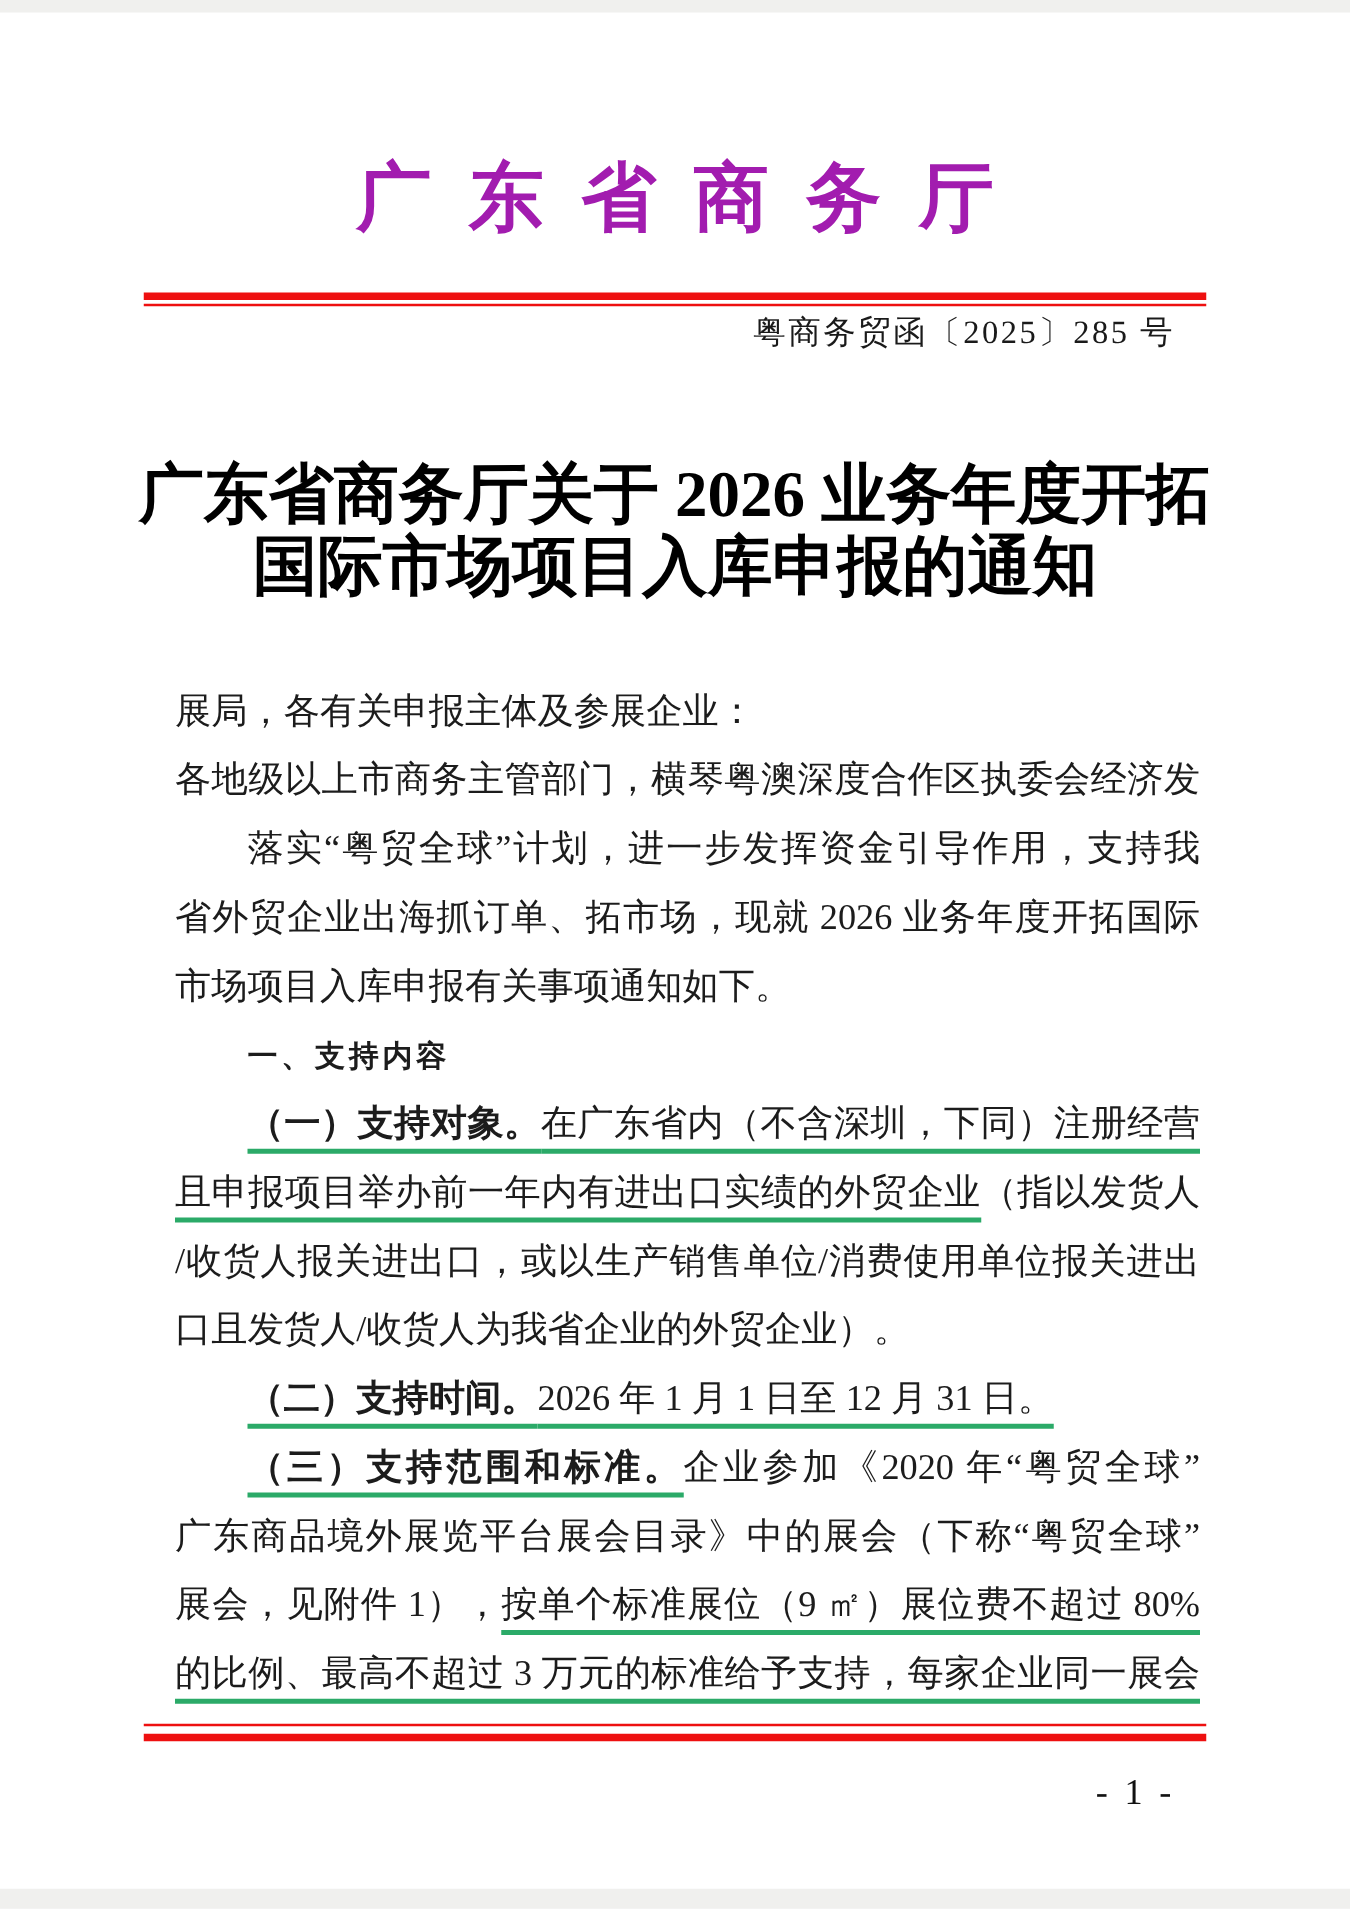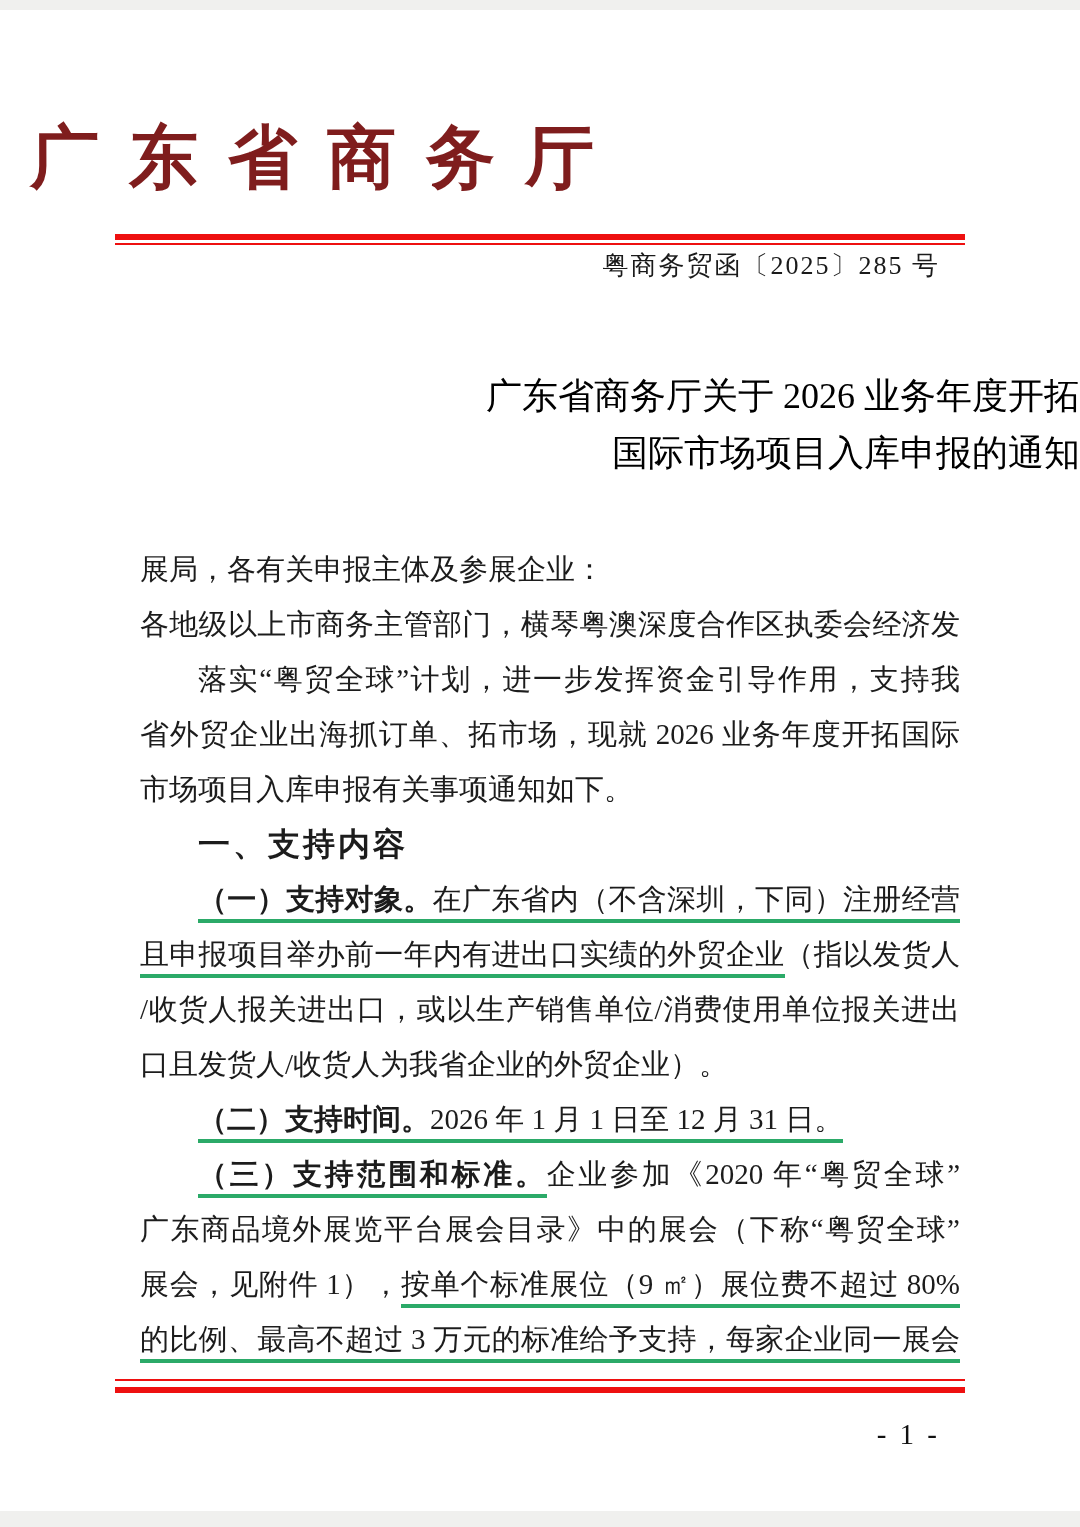--- a/index.html
+++ b/index.html
@@ -9,44 +9,45 @@
     font-family:"Liberation Serif", serif;
     position:relative;
     overflow:hidden;
   }
   .edge-strip{position:absolute;left:0;width:1080px;background:#f0f0ee;}
   .edge-top{top:0;height:10px;}
   .edge-bottom{bottom:0;height:16px;}
 
   .agency{
     position:absolute;top:108px;left:0;right:0;
-    font-size:69px;line-height:100px;
+    text-align:center;
+    font-size:60px;line-height:100px;
     font-weight:bold;
     letter-spacing:30px;text-indent:30px;
-    color:#7f1d1d;
+    color:#a21caf;
     white-space:nowrap;
   }
   .sep{position:absolute;left:115px;width:850px;background:#ee1010;}
   .sep-top-thick{top:234px;height:6px;}
   .sep-top-thin{top:243px;height:2px;}
   .sep-bot-thin{top:1379px;height:2px;}
   .sep-bot-thick{top:1387px;height:6px;}
 
   .docnum{
     position:absolute;top:250px;right:140px;
     font-size:26px;line-height:32px;
     color:#1a1a1a;
     letter-spacing:2px;
   }
 
   .title{
     position:absolute;top:368px;left:0;right:0;
-    text-align:right;
-    font-weight:normal;
-    font-size:36px;line-height:57px;
+    text-align:center;
+    font-weight:bold;
+    font-size:52px;line-height:57px;
     color:#000;
   }
 
   .body-block{
     position:absolute;top:542px;left:140px;width:820px;
     font-size:29px;
     color:#1c1c1c;
   }
   .line{
     height:55px;line-height:55px;
@@ -60,21 +61,21 @@
   }
   .line.indent{text-indent:58px;}
   .u{
     border-bottom:4px solid #2baa68;
     padding-bottom:4px;
   }
   .kai{font-weight:600;}
   .hei{
     font-family:"Liberation Sans", sans-serif;
     font-weight:bold;
-    font-size:32px;
+    font-size:24px;
     letter-spacing:3px;
   }
 
   .pagenum{
     position:absolute;top:1418px;right:140px;
     font-size:29px;line-height:32px;
     color:#111;
     letter-spacing:3px;
   }
 </style>

